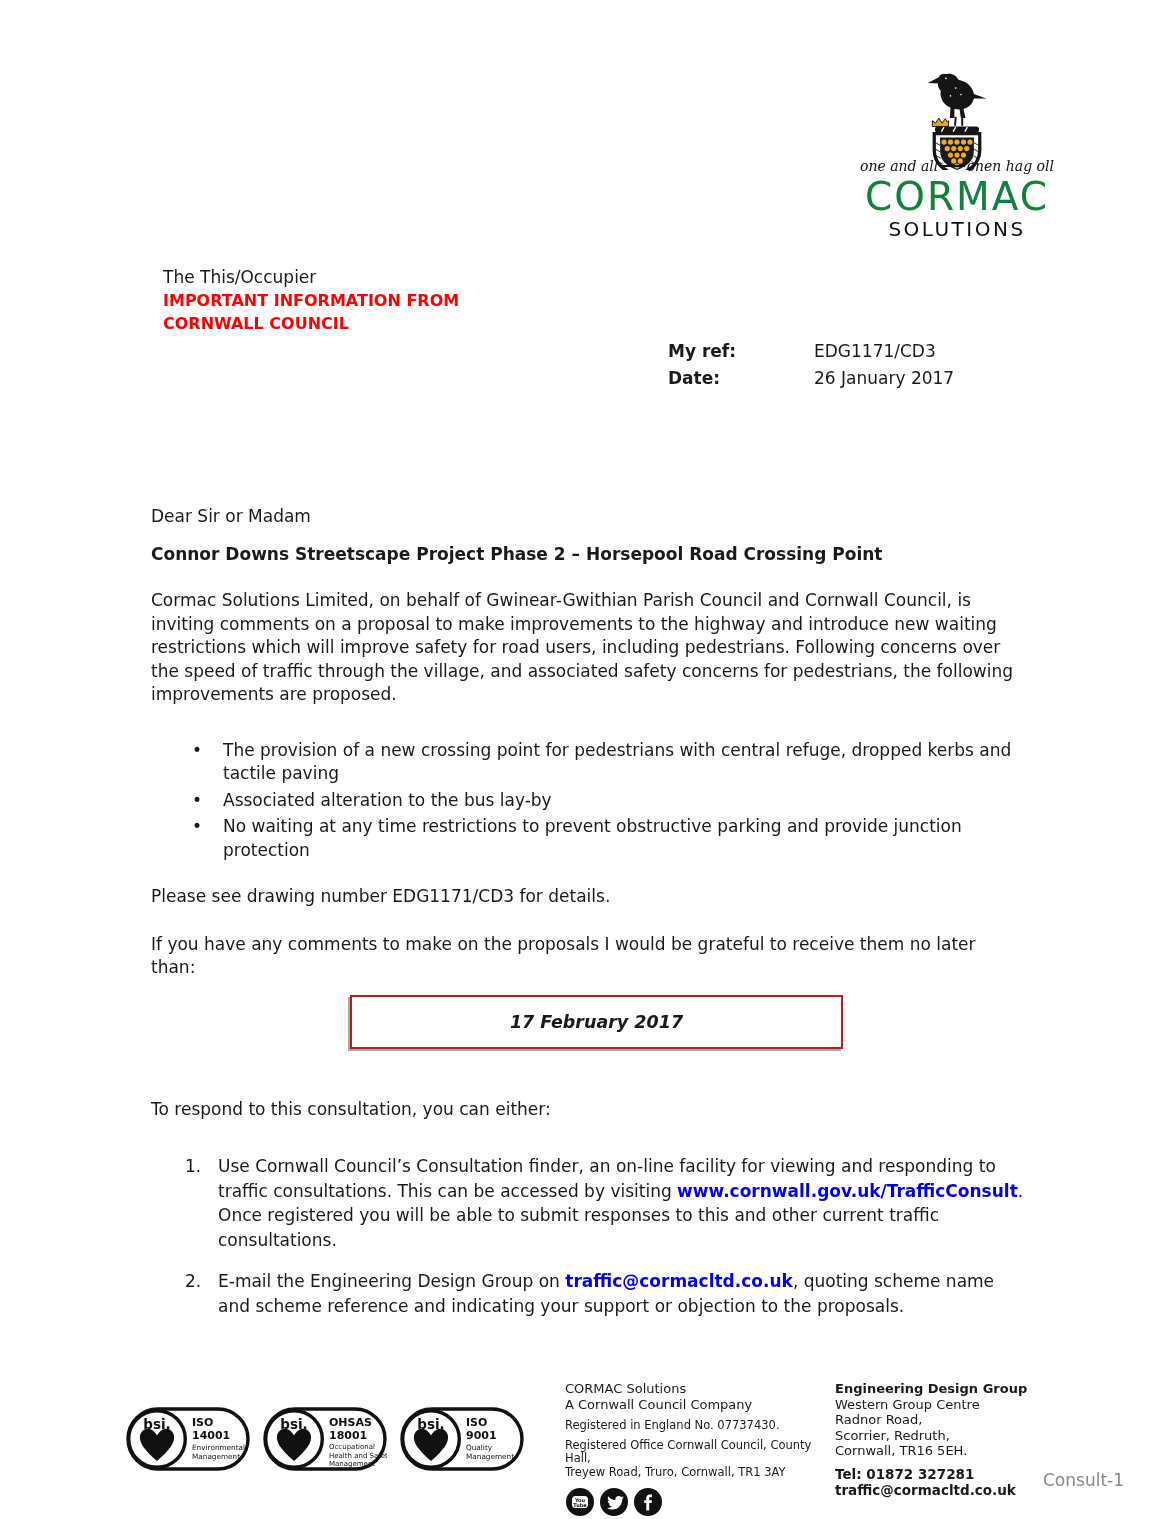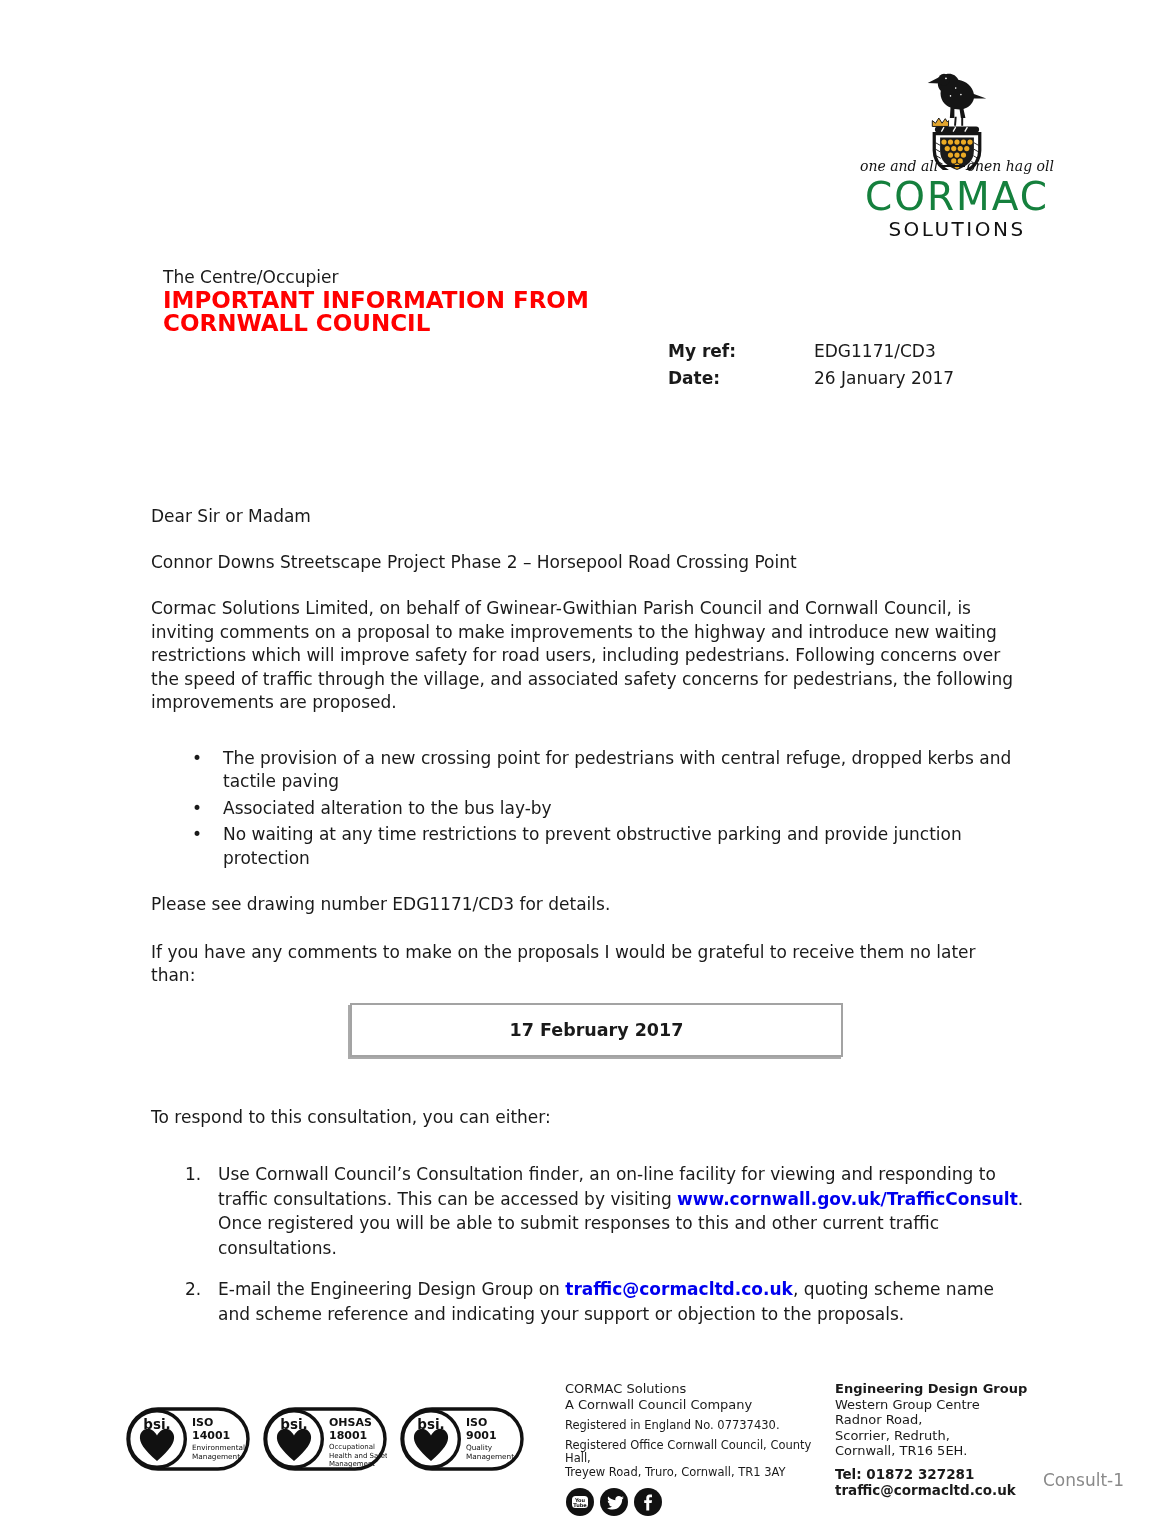--- a/index.html
+++ b/index.html
@@ -11,37 +11,37 @@
   .crest{display:block;margin:0 auto;}
   .motto-row{display:flex;align-items:center;margin-top:-12px;}
   .motto{font-family:"DejaVu Serif","Liberation Serif",serif;font-style:italic;
          font-size:14px;color:#111;white-space:nowrap;padding:0 2px;}
   .motto-line{flex:1;height:2px;background:#111;min-width:8px;}
   .brand{font-size:39px;letter-spacing:2px;font-weight:400;line-height:1.0;margin-top:3px;}
   .subbrand{font-size:20px;letter-spacing:2.5px;font-weight:400;color:#111;margin-top:1px;}
 
   
   .recipient{position:absolute;left:163px;top:266px;font-size:17px;line-height:23px;}
-  .notice{font-weight:bold;font-size:23px;line-height:23px;white-space:pre-line;}
+  .notice{font-weight:bold;font-size:16px;line-height:23px;white-space:pre-line;}
   .refblock{position:absolute;left:668px;top:338px;font-size:17px;line-height:27px;}
   .refrow{display:flex;}
   .reflabel{font-weight:bold;width:146px;}
 
   
   .letter{position:absolute;left:151px;top:505px;width:874px;font-size:17px;line-height:23.5px;}
-  .subject{font-weight:normal;margin-top:22px;}
+  .subject{font-weight:bold;margin-top:14px;}
   .intro{margin-top:23px;}
   .bullets{margin-top:32px;}
   .bullet{display:flex;margin-bottom:3px;}
   .bullet .marker{width:31px;margin-left:41px;flex:none;}
   .note{margin-top:23px;}
   .comments{margin-top:24px;}
   .deadline-box{margin-left:199px;margin-top:15px;width:489px;height:50px;
-                border:2px solid #a3a3a3;box-shadow:-2px 2px 0 rgba(100,100,100,.55);
-                text-align:center;line-height:50px;font-weight:bold;font-size:17.5px;}
+                border:2px solid #b91c1c;box-shadow:-2px 2px 0 rgba(100,100,100,.55);
+                text-align:center;line-height:50px;font-weight:bold;font-size:17.5px;font-style:italic;}
   .respond{margin-top:49px;}
   .options{margin-top:33px;}
   .option{display:flex;margin-bottom:17px;line-height:24.5px;}
   .option .num{width:33px;margin-left:34px;flex:none;}
   a.inline-link{font-weight:bold;text-decoration:none;}
 
   
   .badges{position:absolute;left:126px;top:1407px;display:flex;gap:13px;}
   .company{position:absolute;left:565px;top:1381px;width:270px;}
   .company .bold13{font-weight:normal;font-size:13px;line-height:16px;}
@@ -108,21 +108,21 @@
     <div class="motto-row">
       <span class="motto">one and all</span>
       <span class="motto-line"></span>
       <span class="motto">onen hag oll</span>
     </div>
     <div class="brand" style="color:#15803d">CORMAC</div>
     <div class="subbrand">SOLUTIONS</div>
   </div>
 
   <div class="recipient">
-    <div>The Centre/Occupier</div>
+    <div>The This/Occupier</div>
     <div class="notice" style="color:#FF0000">IMPORTANT INFORMATION FROM
 CORNWALL COUNCIL</div>
   </div>
 
   <div class="refblock">
     <div class="refrow">
       <span class="reflabel">My ref:</span>
       <span>EDG1171/CD3</span>
     </div>
     <div class="refrow">

